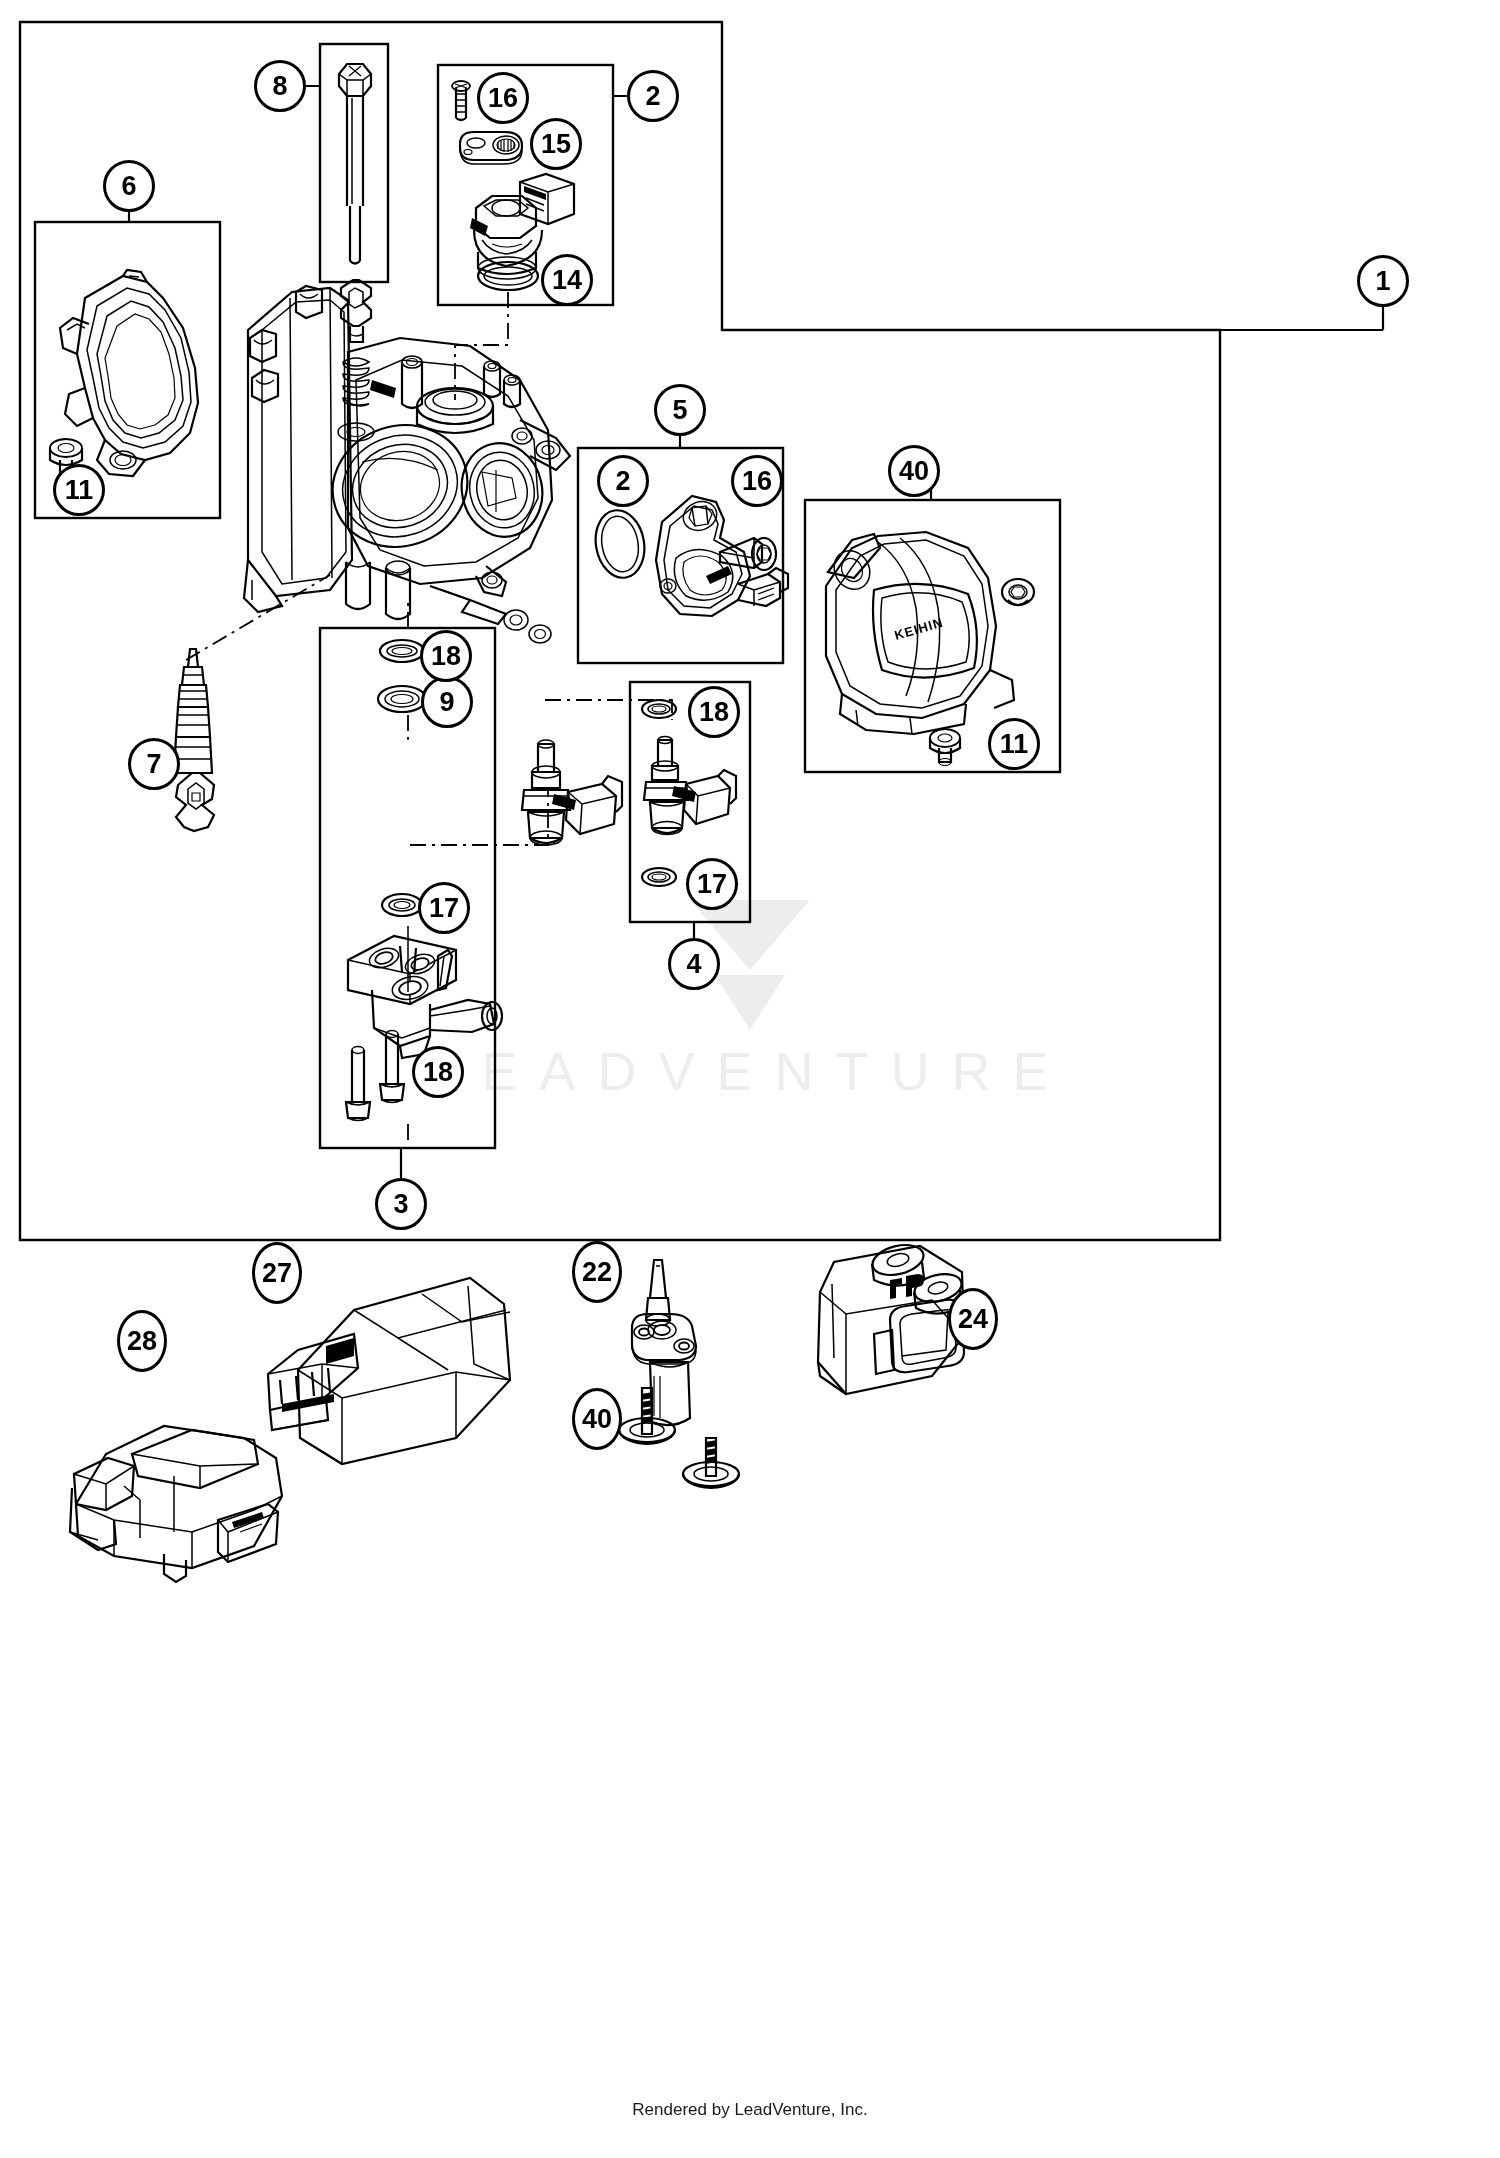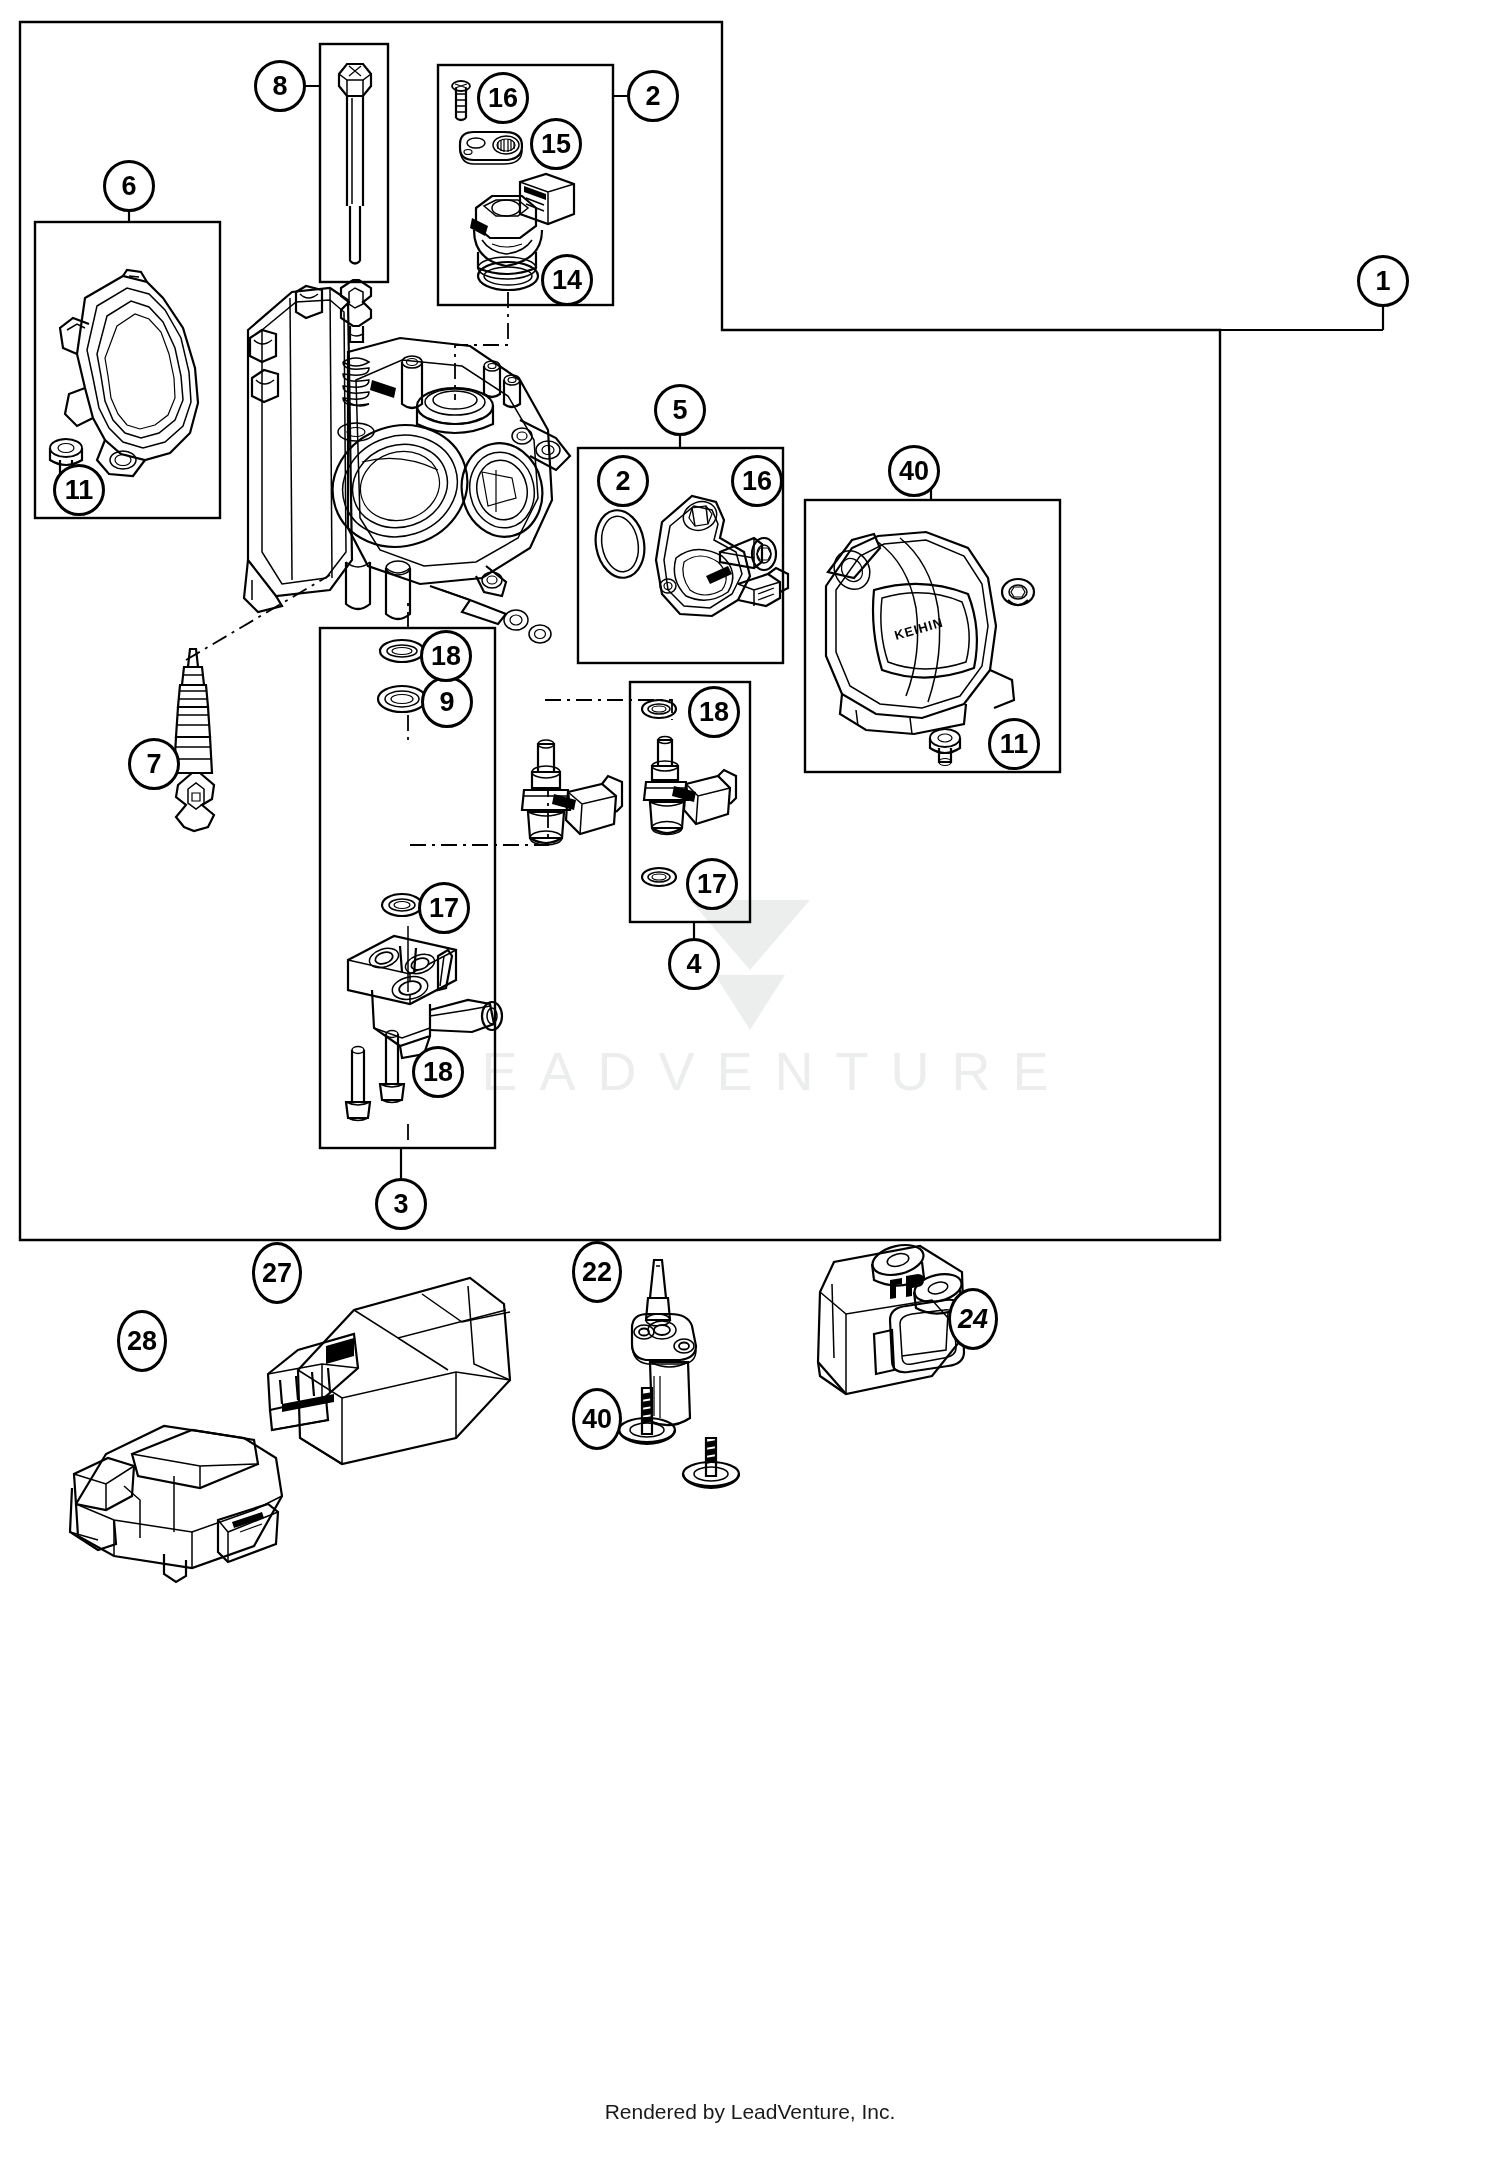--- a/index.html
+++ b/index.html
@@ -63,21 +63,21 @@
   }
   .callout.round { width: 52px; height: 52px; }
   .callout.oval  { width: 50px; height: 62px; border-radius: 50%; }
   
   #footer {
     position: absolute;
     left: 0; top: 2100px;
     width: 1500px;
     text-align: center;
     font-family: "Liberation Sans", sans-serif;
-    font-size: 21px;
+    font-size: 17px;
     color: #1a1a1a;
     z-index: 6;
   }
 </style>
 </head>
 <body>
 
 <div id="page">
 
   <div id="watermark">LEADVENTURE</div>
@@ -670,19 +670,19 @@
   <div class="callout round" style="left:530px;top:118px;">15</div>
   <div class="callout round" style="left:477px;top:72px;">16</div>
   <div class="callout round" style="left:418px;top:882px;">17</div>
   <div class="callout round" style="left:686px;top:858px;">17</div>
   <div class="callout round" style="left:420px;top:630px;">18</div>
   <div class="callout round" style="left:688px;top:686px;">18</div>
   <div class="callout round" style="left:412px;top:1046px;">18</div>
   <div class="callout round" style="left:888px;top:445px;">40</div>
   <div class="callout oval" style="left:572px;top:1241px;">22</div>
   <div class="callout oval" style="left:572px;top:1388px;">40</div>
-  <div class="callout oval" style="left:948px;top:1288px;font-style:italic;">24</div>
+  <div class="callout oval" style="left:948px;top:1288px;">24</div>
   <div class="callout oval" style="left:252px;top:1242px;">27</div>
   <div class="callout oval" style="left:117px;top:1310px;">28</div>
 
   <div id="footer">Rendered by LeadVenture, Inc.</div>
 
 </div>
 
 </body></html>

